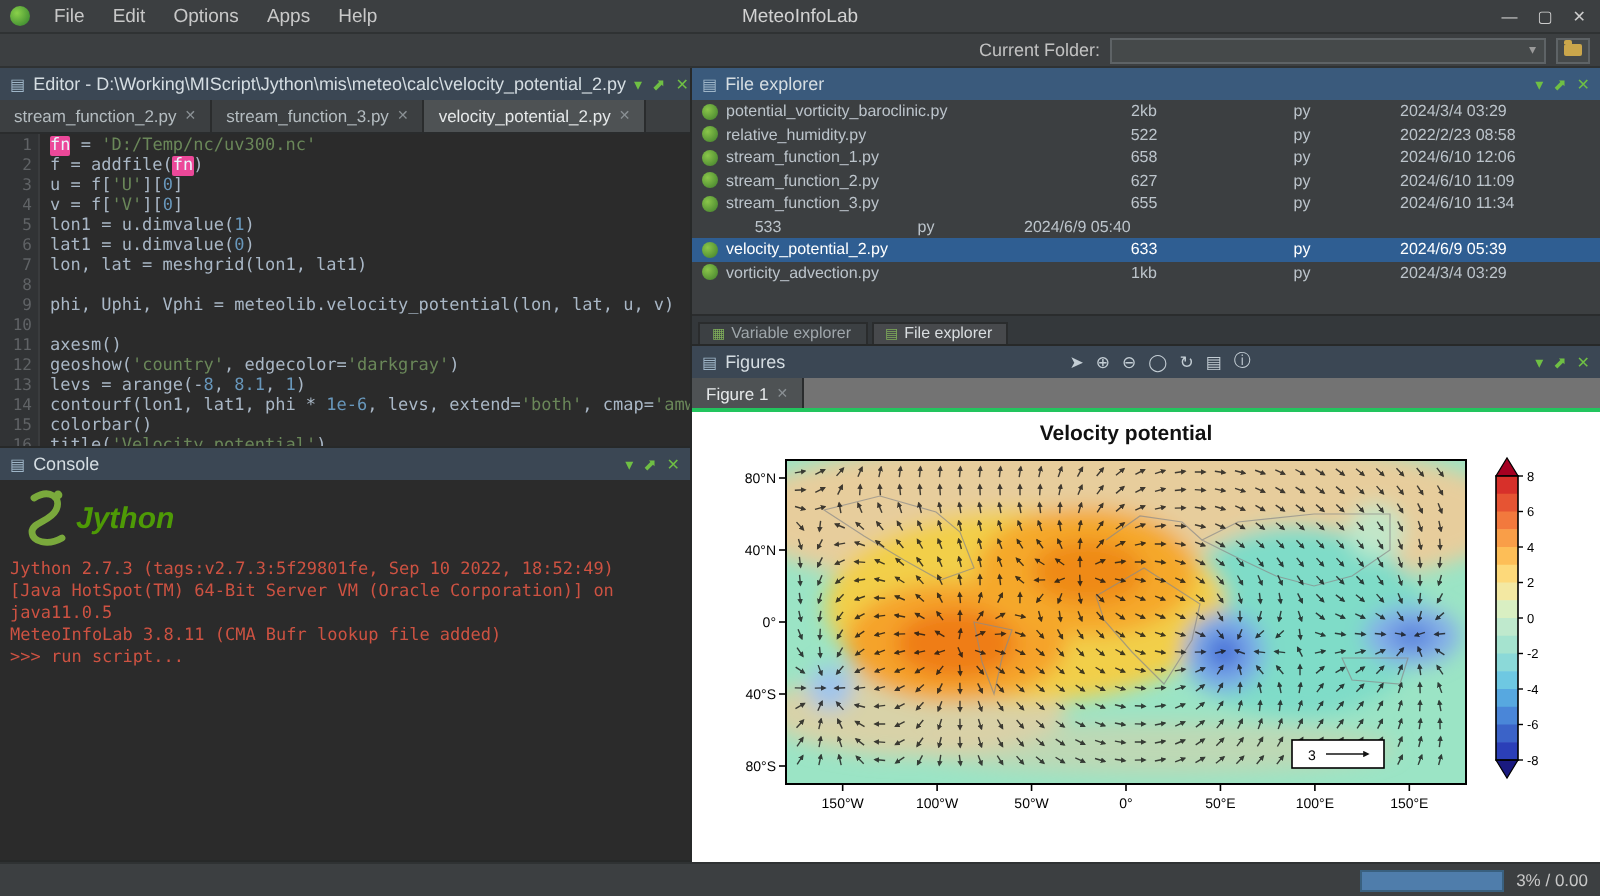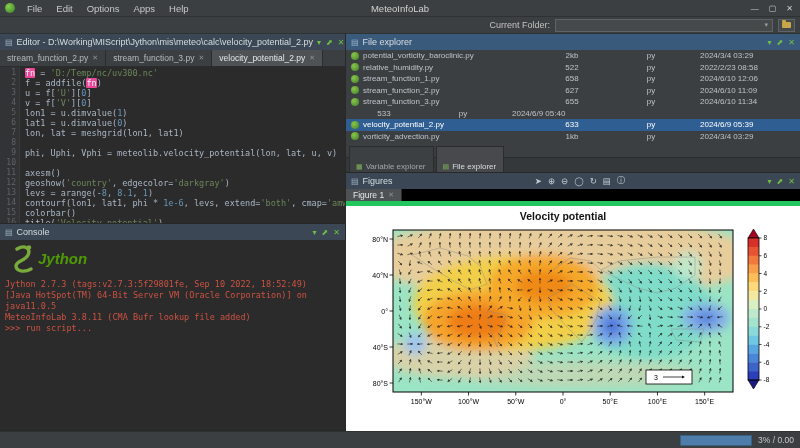--- a/index.html
+++ b/index.html
@@ -59,29 +59,29 @@
   .c0{width:188px;flex:0 0 188px}.c1{width:76px;flex:0 0 76px}.c2{width:82px;flex:0 0 82px}.c3{flex:1}
   .fe-rows{flex:1;overflow:hidden}
   .fe-row{display:flex;height:11.5px;align-items:center;font-size:8px;color:#bcc4cb}
   .fe-row.selected{background:#2f5e92;color:#fff}
   .fe-cell{overflow:hidden;white-space:nowrap;display:flex;align-items:center}
   .fe-cell.name{padding-left:2px}
   .fe-cell.mid{justify-content:center}
   .fe-cell.date{padding-left:8px}
   .py-icon{width:8px;height:8px;border-radius:50%;background:radial-gradient(circle at 35% 35%,#8ac64a,#3f7d2c);margin:0 4px 0 3px;flex:0 0 8px}
   .fe-tabs{height:15px;flex:0 0 15px;background:#34383b;display:flex;align-items:flex-end;padding-left:3px;gap:2px;border-top:1px solid #2a2c2d}
-  .fbt{font-size:8px;padding:15px 7px 1px 6px;background:#3c4043;color:#9fa6ab;border:1px solid #2a2c2d;border-bottom:none;display:flex;gap:3px;align-items:flex-end;white-space:nowrap}
+  .fbt{font-size:8px;padding:0 7px 1px 6px;background:#3c4043;color:#9fa6ab;border:1px solid #2a2c2d;border-bottom:none;display:flex;gap:3px;align-items:flex-end;white-space:nowrap}
   .fbt.active{background:#47494c;color:#d9dde0}
   .fbt .ticon{font-size:7px;color:#7fae5a}
 
   
   .figures-panel{flex:1;border-bottom:none}
   .fig-toolbar{margin-left:auto;display:flex;gap:6px;align-items:center;color:#c3cdd4;font-size:8.5px}
   .fig-toolbar span{cursor:default}
-  .fig-tabbar{height:17px;flex:0 0 17px;background:#000000;display:flex;border-bottom:5px solid #22c55e}
+  .fig-tabbar{height:17px;flex:0 0 17px;background:#737373;display:flex;border-bottom:2px solid #22c55e}
   .plot{flex:1;background:#ffffff;display:flex;align-items:flex-start;justify-content:center;min-height:0}
   svg{font-family:"Liberation Sans",sans-serif}
 
   
   .statusbar{height:17px;flex:0 0 17px;background:#3c3f41;border-top:1px solid #2f3233;display:flex;align-items:center;justify-content:flex-end;gap:6px;padding:0 6px}
   .progress-chunk{width:72px;height:11px;background:#4f7dab;border:1px solid #39607f}
   .status-text{font-size:8.5px;color:#c8c8c8}
 </style>
 </head>
 <body>

